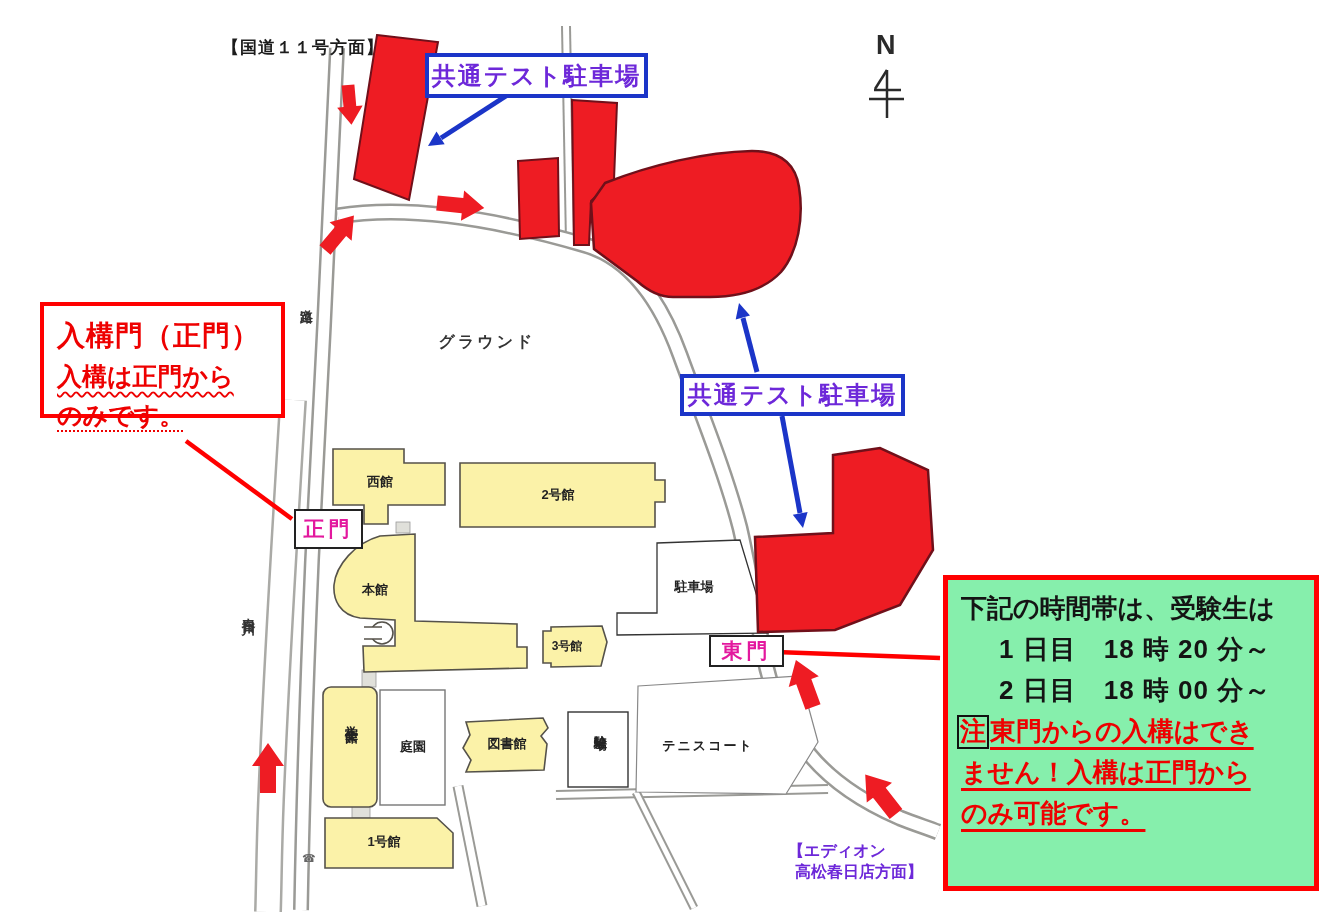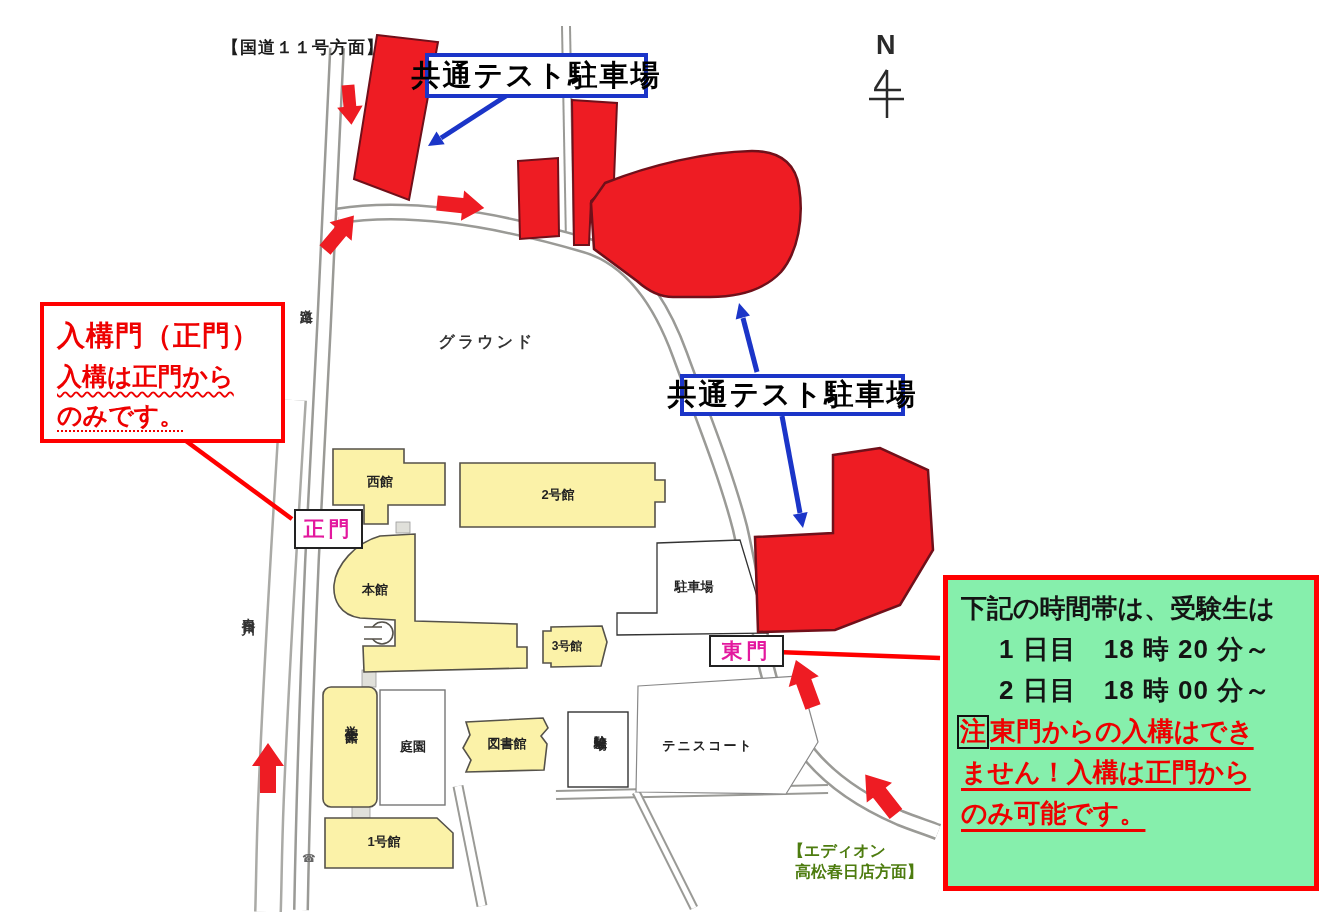--- a/index.html
+++ b/index.html
@@ -20,21 +20,21 @@
 
   .dir-label { font-weight:bold; color:#1c1c1c; font-size:17px; letter-spacing:1px; white-space:nowrap; }
 
   .gate-box {
     background:#fff; border:2px solid #222;
     color:#e3189e; font-weight:bold; font-size:21px; letter-spacing:4px;
     display:flex; align-items:center; justify-content:center;margin-left:9px;
   }
   .callout {
     background:#fff; border:4px solid #1b35c8;
-    color:#000000; font-weight:bold; font-size:29px; letter-spacing:2px;
+    color:#6d28d9; font-weight:bold; font-size:24px; letter-spacing:2px;
     display:flex; align-items:center; justify-content:center;
     white-space:nowrap;
   }
   .note-left {
     background:#fff; border:4px solid #ff0000;
     color:#ee0000; font-weight:bold;
     padding:8px 13px; line-height:1.55;
   }
   .note-left .t1 { font-size:28px; letter-spacing:1px; }
   .note-left .t2 { font-size:25px; text-decoration-line:underline; text-decoration-style:wavy; text-decoration-color:#ee0000; text-decoration-thickness:1.5px; text-underline-offset:6px; }
@@ -47,21 +47,21 @@
   }
   .note-right .day { padding-left:38px; letter-spacing:1px; }
   .u-black { text-decoration:underline; text-decoration-thickness:2.5px; text-underline-offset:6px; }
   .warn { color:#ee0000; }
   .u-red { text-decoration:underline; text-decoration-color:#ee0000; text-decoration-thickness:2.5px; text-underline-offset:7px; }
   .note-mark {
     display:inline-block; border:2px solid #111; color:#ee0000;
     line-height:1.15; padding:0 1px; margin-left:-4px; margin-right:1px;
   }
   .north-n { font-weight:bold; color:#2a2a2a; font-size:27px; }
-  .edion { font-weight:bold; color:#4d7c0f; font-size:16px; line-height:21px; white-space:nowrap; }
+  .edion { font-weight:bold; color:#6d28d9; font-size:16px; line-height:21px; white-space:nowrap; }
   .edion .l2 { padding-left:7px; }
 </style>
 </head>
 <body>
 
 <div id="stage">
 
   <svg width="1339" height="912" viewBox="0 0 1339 912">
 
     <g>
@@ -172,21 +172,21 @@
   <div class="abs map-label vert" style="left:591px; top:724px; font-size:13px;">駐輪場</div>
   <div class="abs map-label center-anchor" style="left:708px; top:746px; font-size:13px; letter-spacing:2px;">テニスコート</div>
   <div class="abs map-label center-anchor" style="left:384px; top:842px; font-size:13px;">1号館</div>
 
   <div class="abs callout" style="left:425px; top:53px; width:223px; height:45px;">共通テスト駐車場</div>
   <div class="abs callout" style="left:680px; top:374px; width:225px; height:42px;">共通テスト駐車場</div>
 
   <div class="abs gate-box" style="left:285px; top:509px; width:69px; height:40px;">正門</div>
   <div class="abs gate-box" style="left:700px; top:635px; width:75px; height:32px;">東門</div>
 
-  <div class="abs note-left" style="left:40px; top:302px; width:245px; height:141px;">
+  <div class="abs note-left" style="left:40px; top:302px; width:245px; height:116px;">
     <div class="t1">入構門（正門）</div>
     <div class="t2">入構は正門から</div>
     <div class="t3">のみです。</div>
   </div>
 
   <div class="abs note-right" style="left:943px; top:556px; width:376px; height:316px;">
     <div>下記の時間帯は、受験生は</div>
     <div class="day">1 日目　18 時 20 分～</div>
     <div class="day">2 日目　18 時 00 分～</div>
     <div class="warn"><span class="note-mark">注</span><span class="u-red">東門からの入構はでき</span></div>

